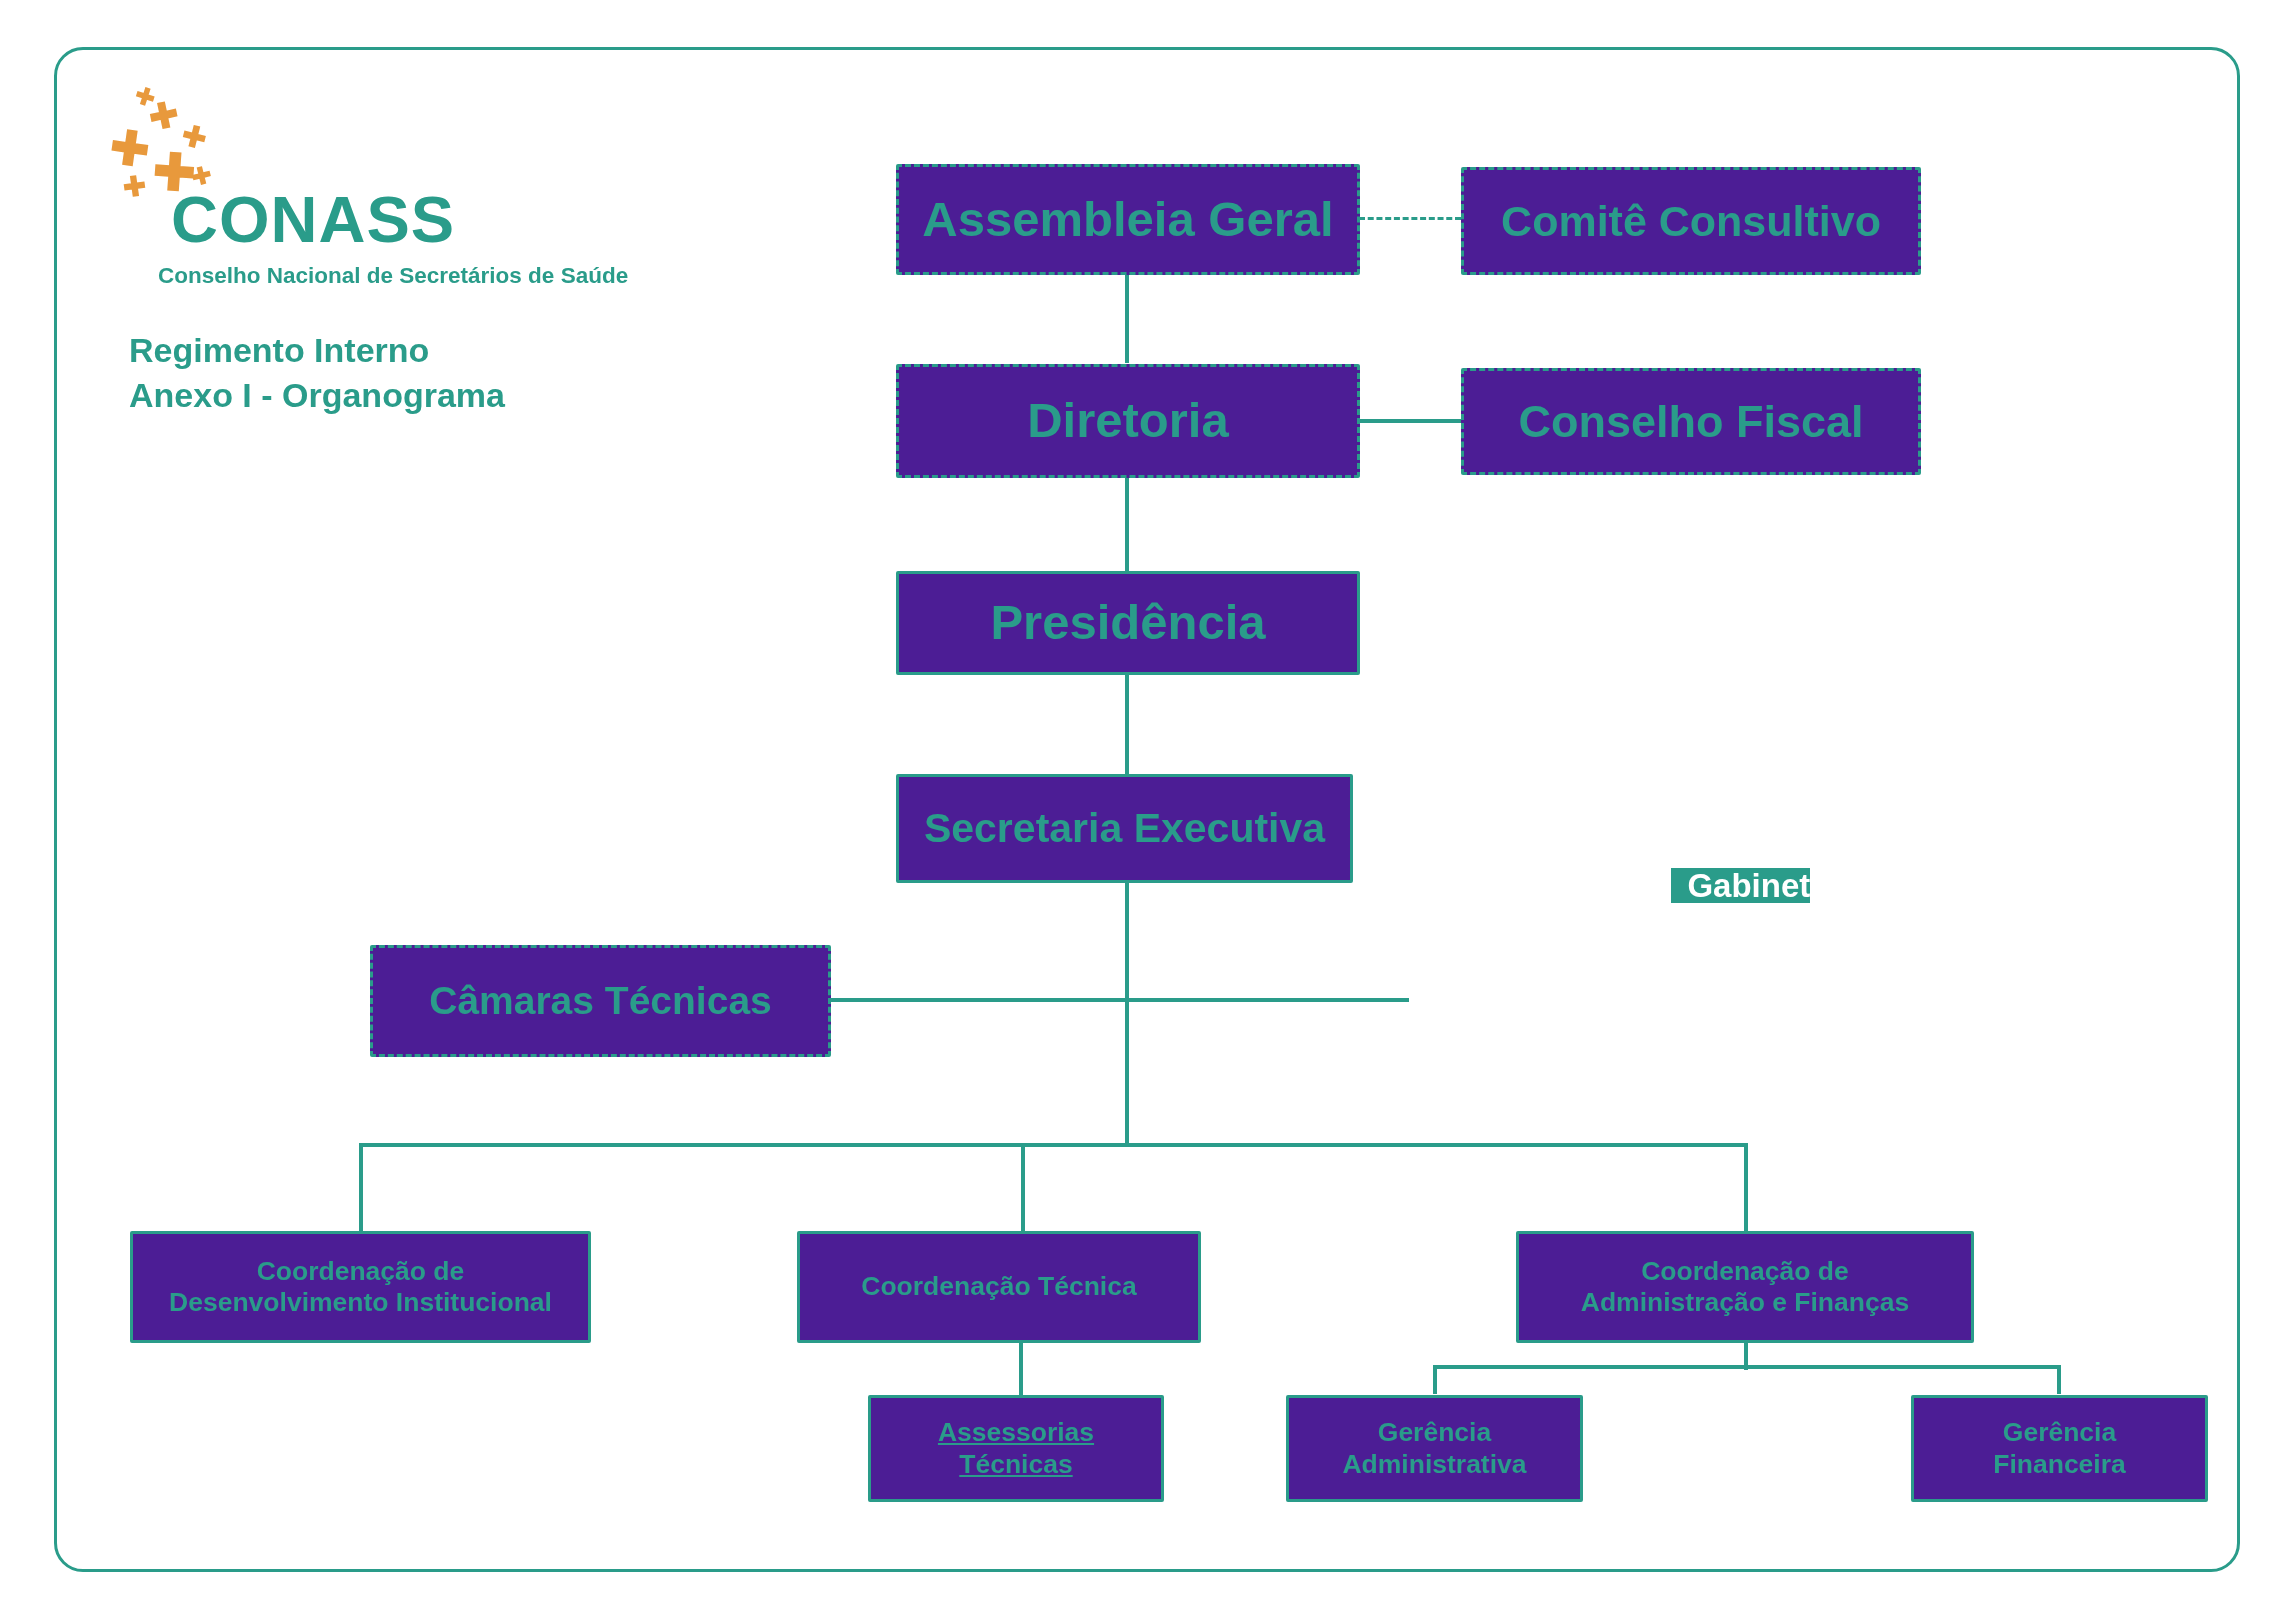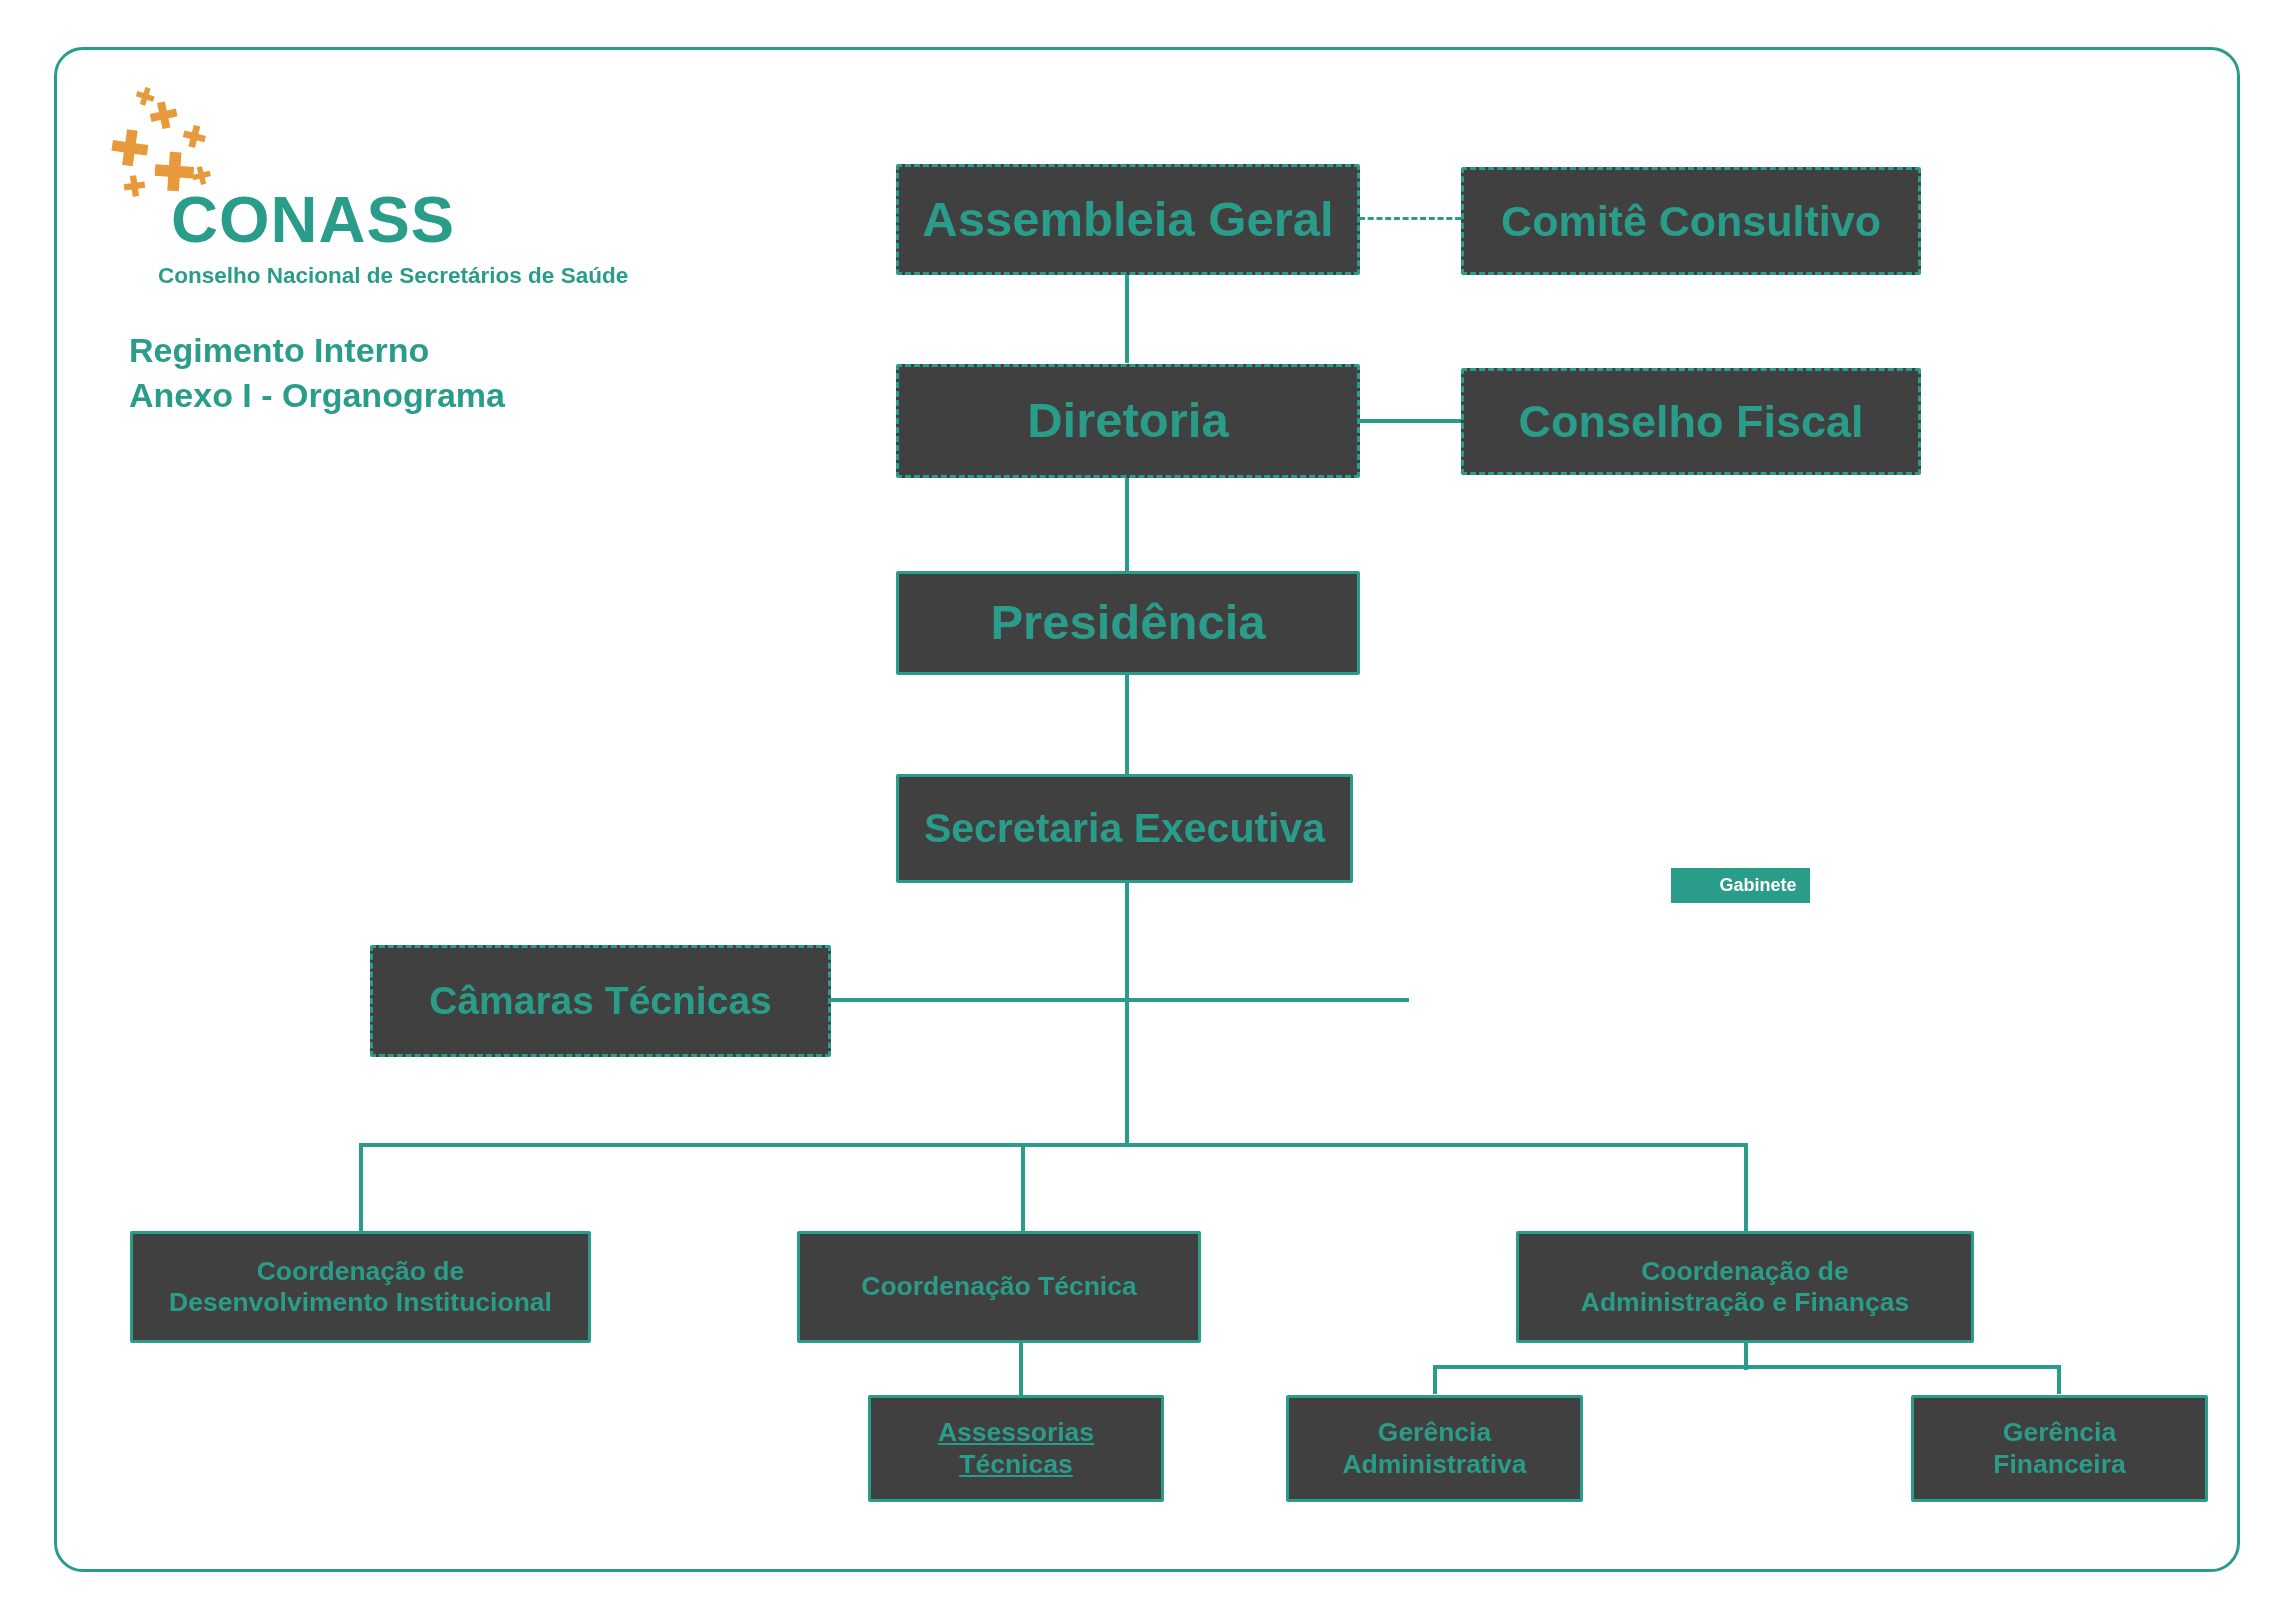--- a/index.html
+++ b/index.html
@@ -12,21 +12,21 @@
     background:#fff;
     font-family:"Liberation Sans", sans-serif;
     width:2293px;height:1622px;position:relative;overflow:hidden;
   }
   .stage{position:absolute;left:0;top:0;width:2293px;height:1622px;background:#fff;}
   .frame{
     position:absolute;left:54px;top:47px;width:2186px;height:1525px;
     border:3.9px solid var(--teal);border-radius:29px;background:#fff;
   }
   .box{
-    position:absolute;border:3.9px solid var(--teal);background:#404040;
+    position:absolute;border:3.9px solid var(--teal);background:#4c1d95;
     display:flex;align-items:center;justify-content:center;text-align:center;
     color:var(--teal);font-weight:bold;white-space:pre-line;line-height:1.18;
     border-radius:2px;
   }
   .dashed{border-style:dashed;}
   .dotted{border-style:dotted;border-width:3.9px;}
   .hline{position:absolute;height:3.9px;background:var(--teal);}
   .vline{position:absolute;width:3.9px;background:var(--teal);}
   .dashline{position:absolute;height:0;border-top:3.9px dashed var(--teal);}
   .logo-word{
@@ -36,21 +36,21 @@
   .logo-sub{
     position:absolute;left:158px;top:263px;font-size:22.5px;font-weight:bold;color:var(--teal);
   }
   .doc-title{
     position:absolute;left:129px;top:328px;font-size:34px;font-weight:bold;
     color:var(--teal);white-space:pre-line;line-height:1.32;
   }
   .sparkle{position:absolute;color:var(--orange);font-weight:bold;line-height:1;}
   .gab-label{
     position:absolute;left:1671px;top:868px;width:139px;height:35px;
-    background:var(--teal);color:#fff;font-size:18px;font-weight:bold;
+    background:var(--teal);color:#fff;font-size:33px;font-weight:bold;
     display:flex;align-items:center;justify-content:center;z-index:3;padding-left:35px;
   }
   .gab-items{
     position:absolute;left:23.5px;top:37px;text-align:left;color:var(--teal);
     font-size:26.5px;font-weight:bold;line-height:31px;
   }
 </style>
 </head>
 <body>
 

